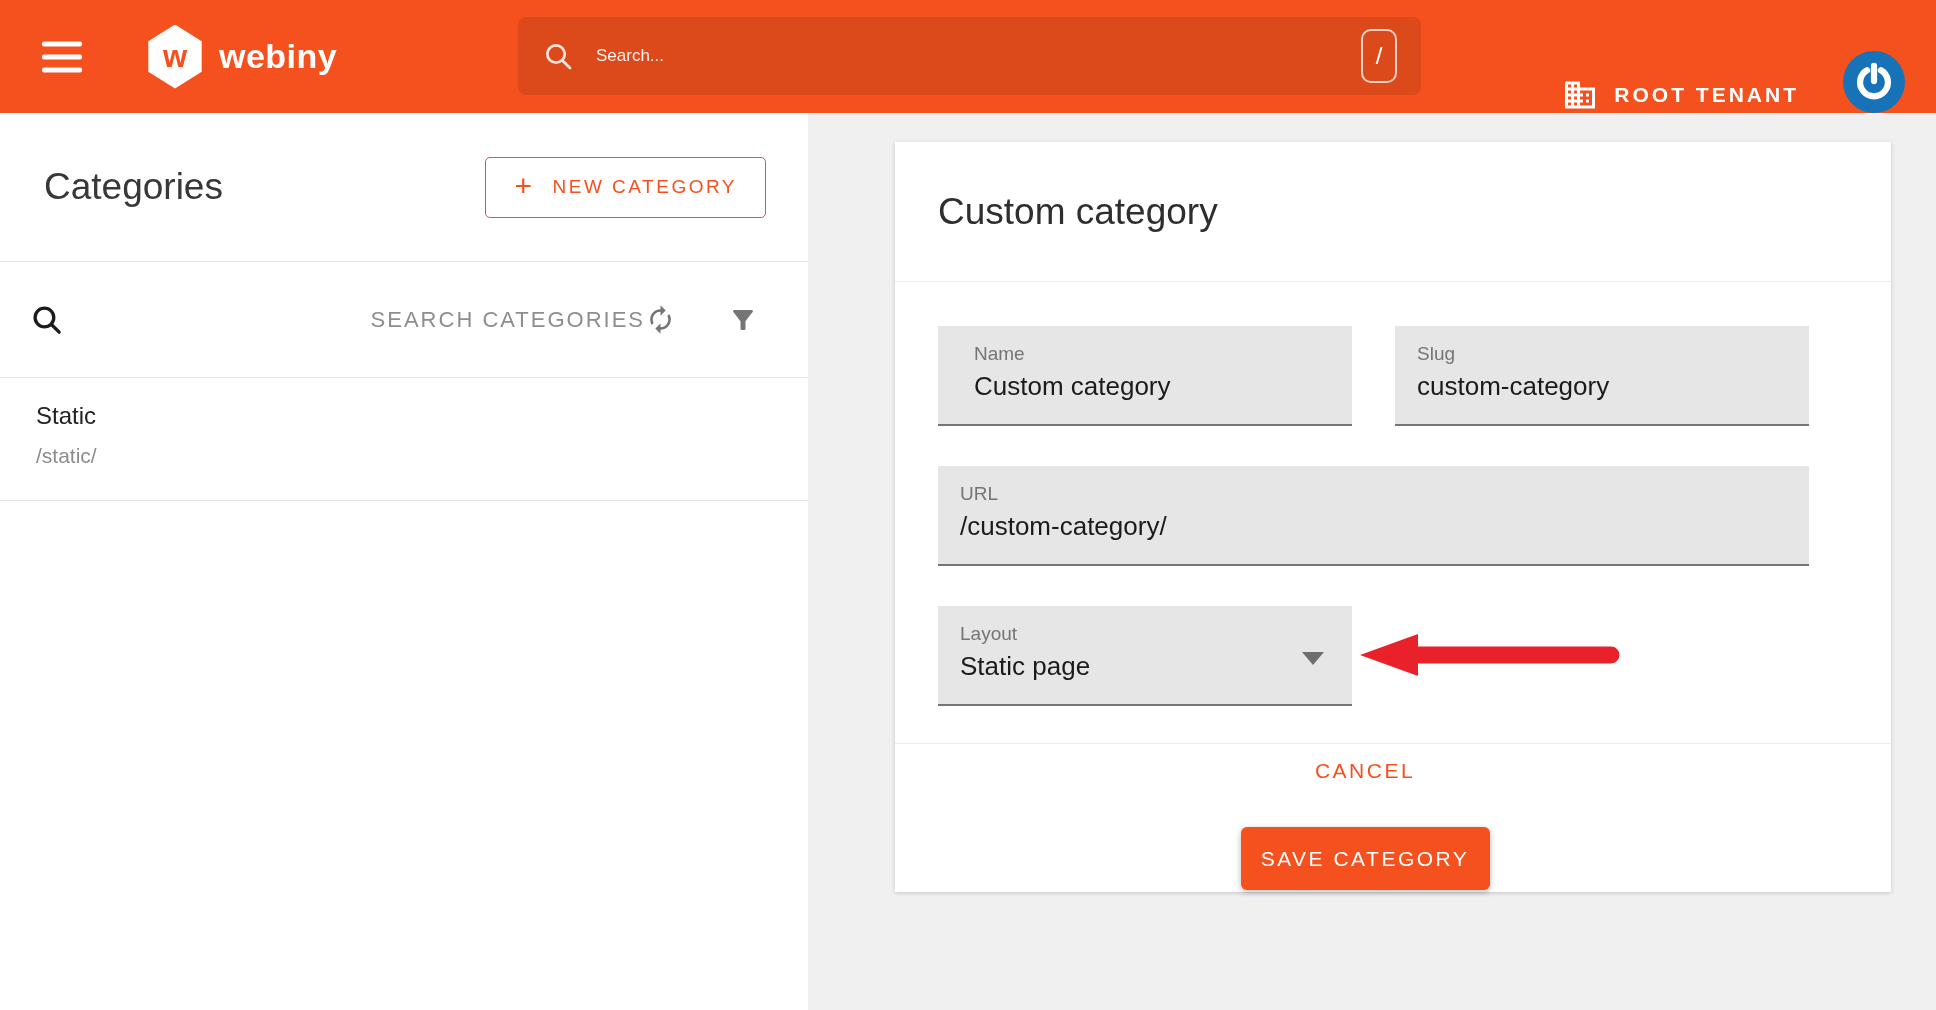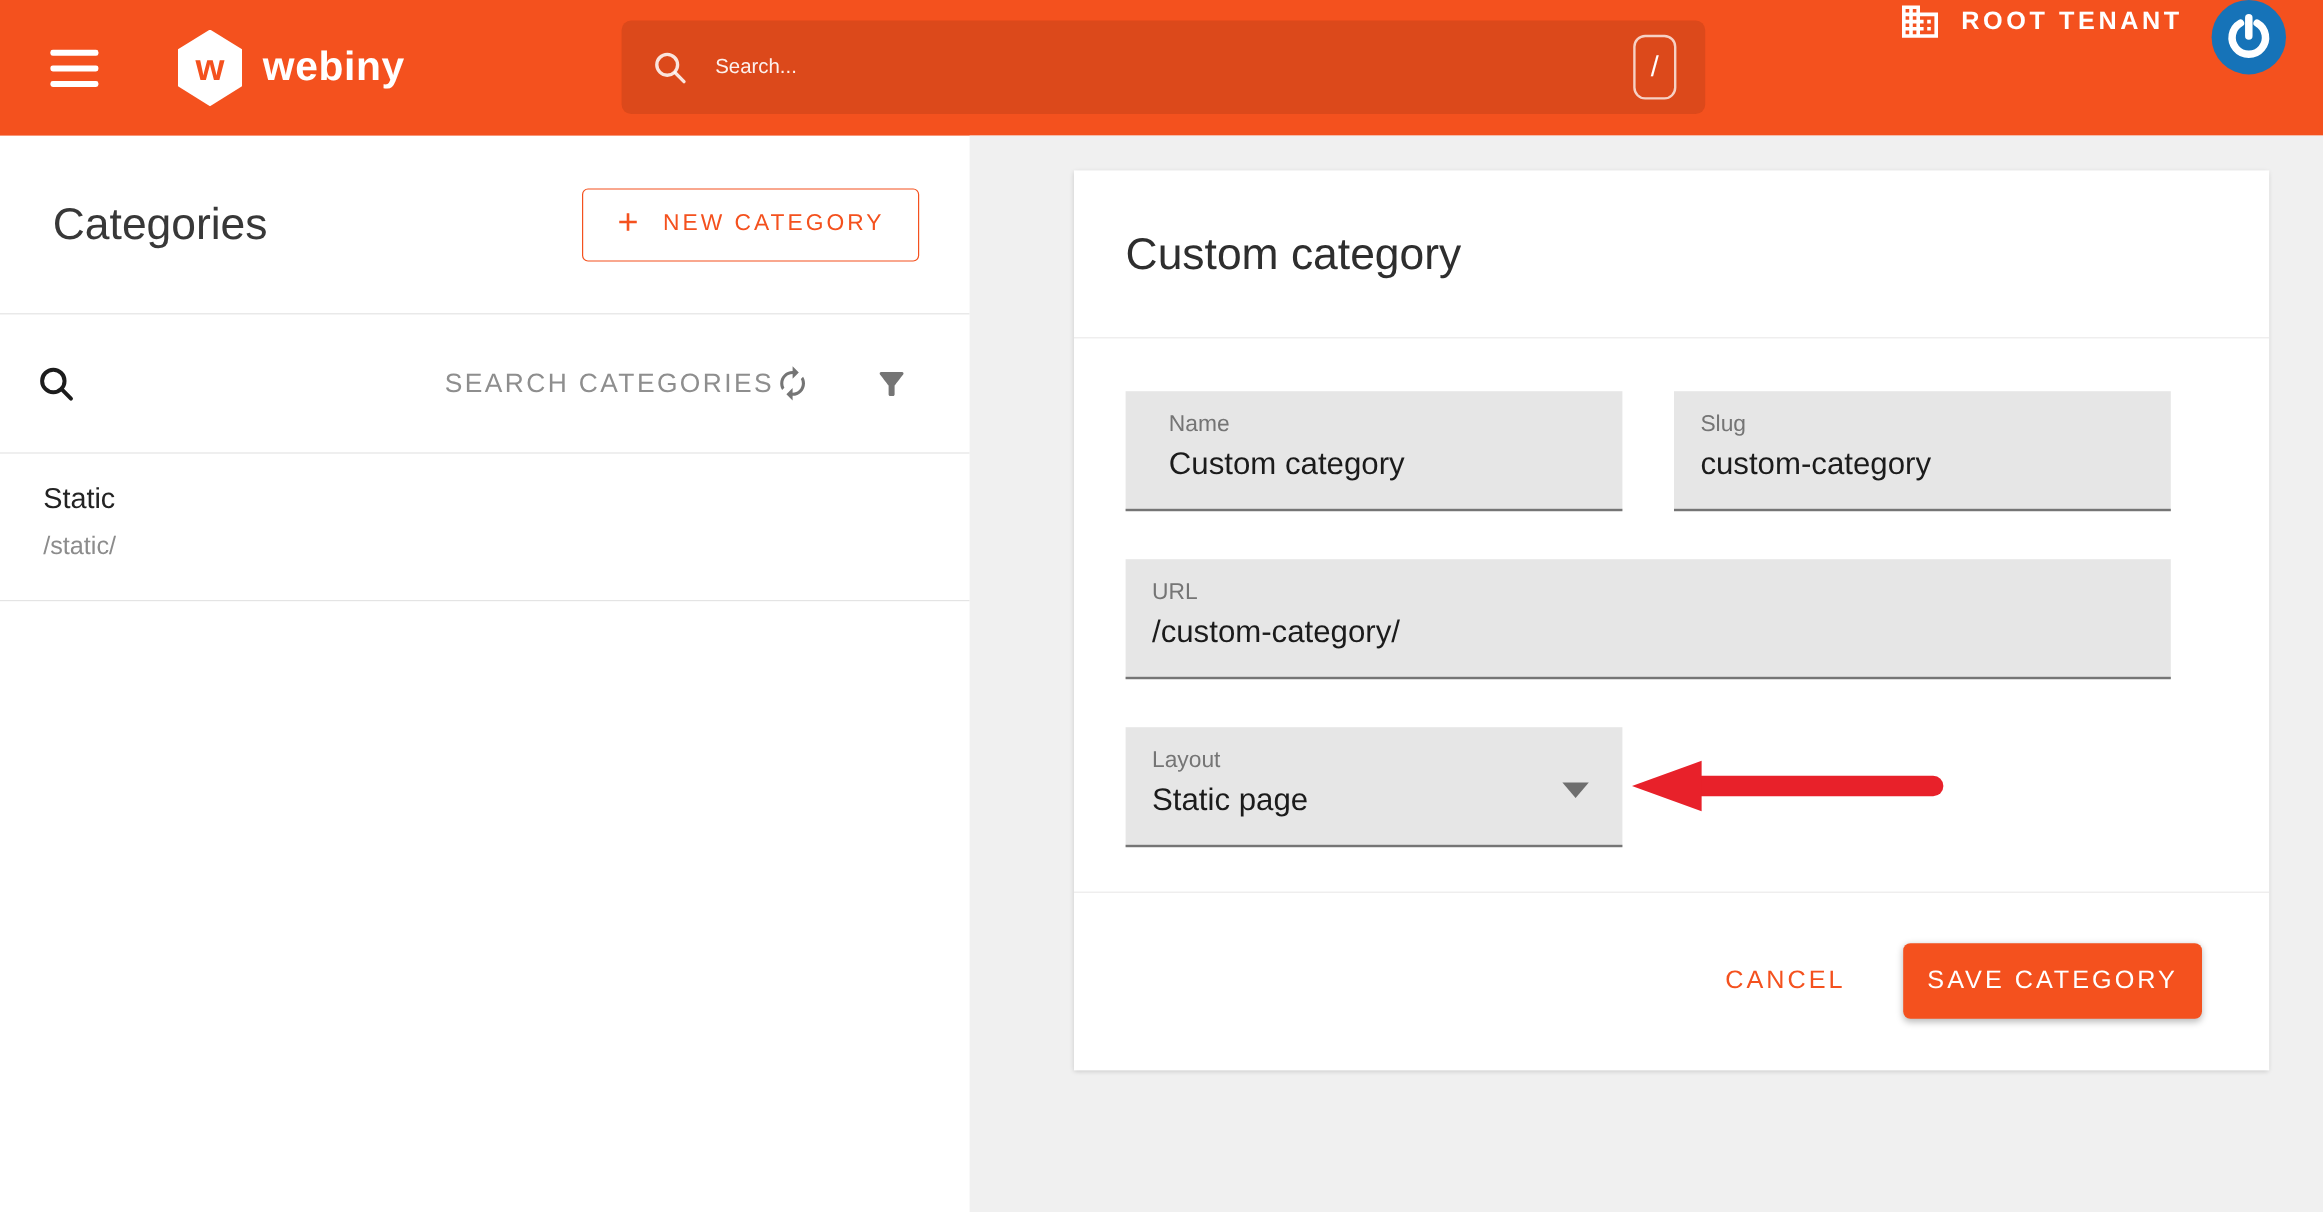--- a/index.html
+++ b/index.html
@@ -24,21 +24,21 @@
   .hamburger{position:absolute;left:38px;top:50%;transform:translateY(-50%);background:none;border:none;cursor:pointer;display:flex;flex-direction:column;gap:8px;padding:4px;}
   .hamburger .bar{display:block;width:40px;height:5px;background:#fff;border-radius:2px;}
   .logo{position:absolute;left:146px;top:50%;transform:translateY(-50%);display:flex;align-items:center;gap:15px;cursor:pointer;}
   .logo-hex{width:58px;height:64px;background:#fff;clip-path:polygon(50% 0%,96% 26%,96% 74%,50% 100%,4% 74%,4% 26%);display:flex;align-items:center;justify-content:center;}
   .logo-w{color:var(--primary);font-size:31px;font-weight:700;line-height:1;}
   .logo-text{color:#fff;font-size:34px;font-weight:700;letter-spacing:.5px;}
   .searchbar{position:absolute;left:518px;top:17px;width:903px;height:78px;background:var(--header-search-bg);border-radius:8px;display:flex;align-items:center;padding:0 24px;cursor:text;}
   .searchbar .sicon{flex:0 0 auto;margin-right:22px;display:flex;}
   .search-placeholder{color:rgba(255,255,255,.92);font-size:17px;}
   .slash-key{margin-left:auto;width:36px;height:54px;border:2px solid rgba(255,255,255,.75);border-radius:10px;color:#fff;font-size:24px;display:flex;align-items:center;justify-content:center;}
-  .topbar-right{position:absolute;right:31px;top:0;height:113px;display:flex;align-items:flex-start;gap:24px;}
+  .topbar-right{position:absolute;right:31px;top:0;height:113px;display:flex;align-items:flex-end;gap:44px;}
   .tenant{display:flex;align-items:center;gap:16px;cursor:pointer;}
   .tenant-label{color:#fff;font-size:21px;font-weight:600;letter-spacing:3px;}
   .avatar{width:62px;height:62px;border-radius:50%;background:var(--avatar-blue);display:flex;align-items:center;justify-content:center;cursor:pointer;overflow:hidden;}
 
   
   .content{display:flex;height:897px;}
   .sidebar{width:808px;background:#fff;flex:0 0 auto;}
   .main{flex:1;background:var(--app-bg);position:relative;}
 
   
@@ -62,21 +62,21 @@
   .card-body{position:relative;height:462px;border-bottom:1px solid #eceaea;}
   .field{position:absolute;background:var(--field-bg);border-bottom:2px solid var(--field-underline);padding:17px 0 0 22px;}
   .field-label{font-size:19px;color:var(--text-gray);margin-bottom:6px;}
   .field-value{font-size:26px;color:#1b1b1b;}
   .f-name{left:43px;top:44px;width:414px;height:100px;padding-left:36px;}
   .f-slug{left:500px;top:44px;width:414px;height:100px;}
   .f-url{left:43px;top:184px;width:871px;height:100px;}
   .f-layout{left:43px;top:324px;width:414px;height:100px;cursor:pointer;}
   .caret{position:absolute;right:28px;top:46px;width:0;height:0;border-left:11px solid transparent;border-right:11px solid transparent;border-top:13px solid #6e6e6e;}
   .red-arrow{position:absolute;left:463px;top:350px;pointer-events:none;}
-  .card-footer{height:146px;display:flex;align-items:center;justify-content:flex-end;padding-right:56px;gap:34px;}
+  .card-footer{height:146px;display:flex;align-items:center;justify-content:flex-end;padding-right:56px;gap:34px;flex-direction:column;}
   .cancel-btn{background:none;border:none;color:var(--primary);font-size:21px;font-weight:500;letter-spacing:2.5px;cursor:pointer;font-family:inherit;padding:10px 14px;}
   .save-btn{width:249px;height:63px;background:var(--primary);border:none;border-radius:6px;color:#fff;font-size:21px;font-weight:500;letter-spacing:2.5px;cursor:pointer;font-family:inherit;box-shadow:0 2px 6px rgba(0,0,0,.28);}
 </style>
 </head>
 <body>
 
 <div class="app">
 
   <header class="topbar">
     <button class="hamburger">

